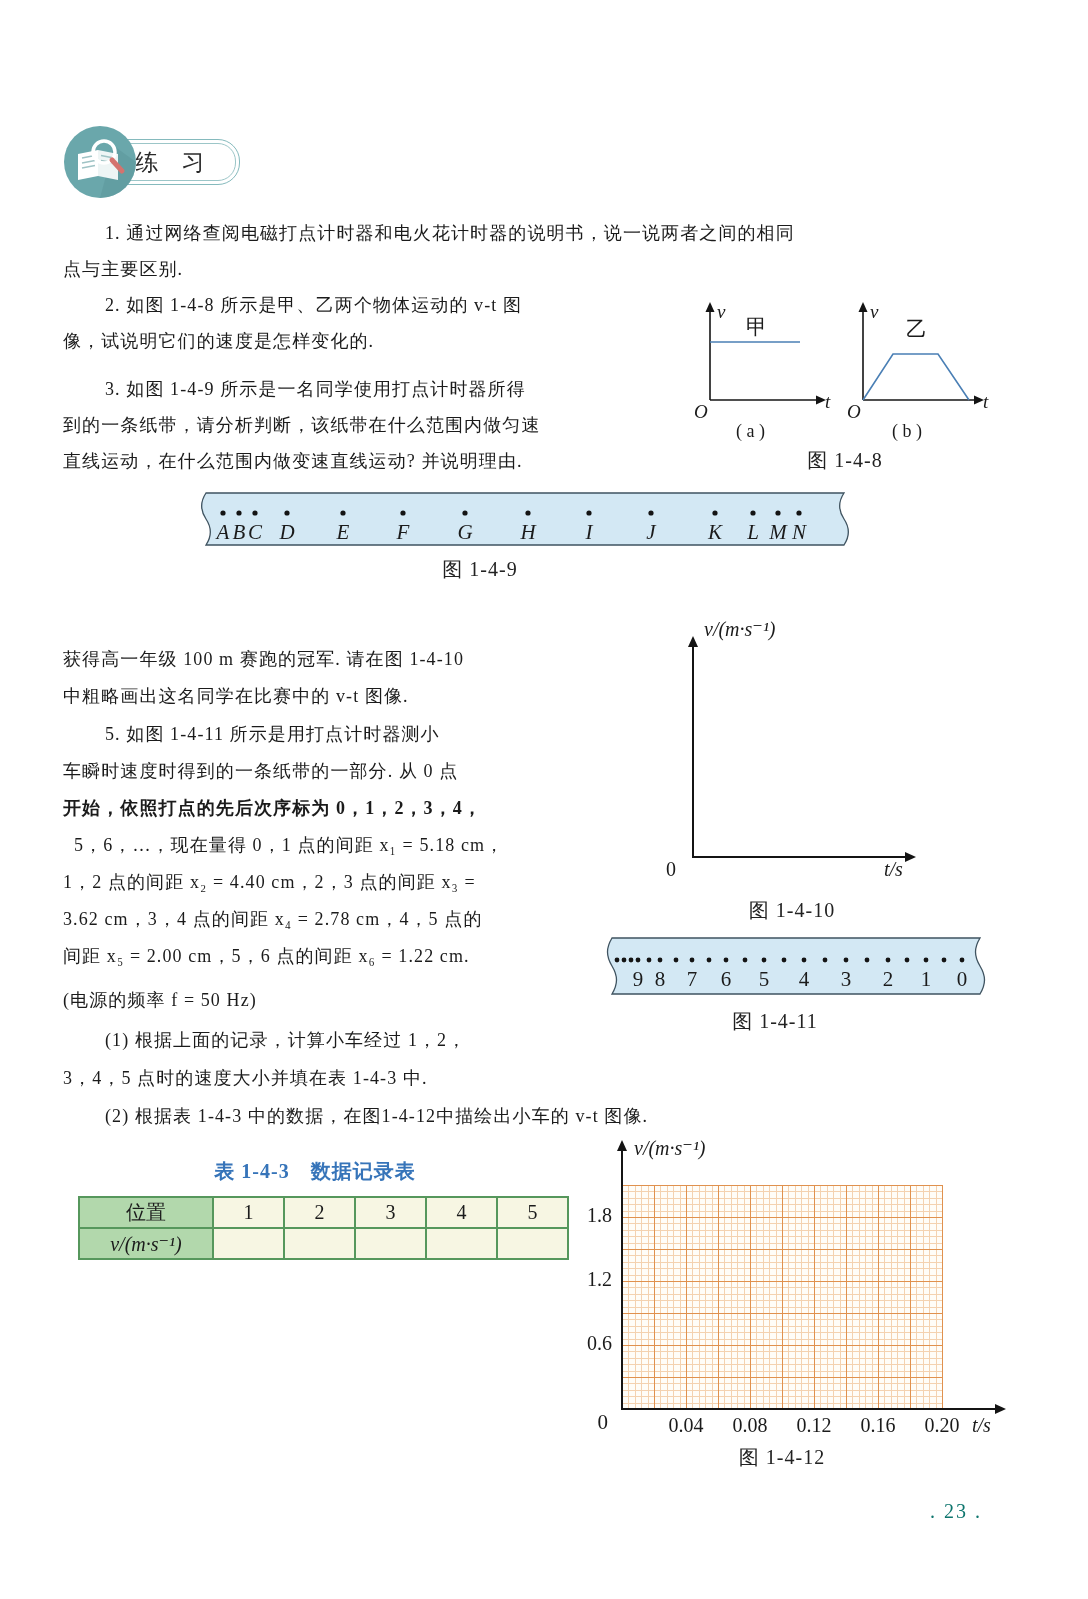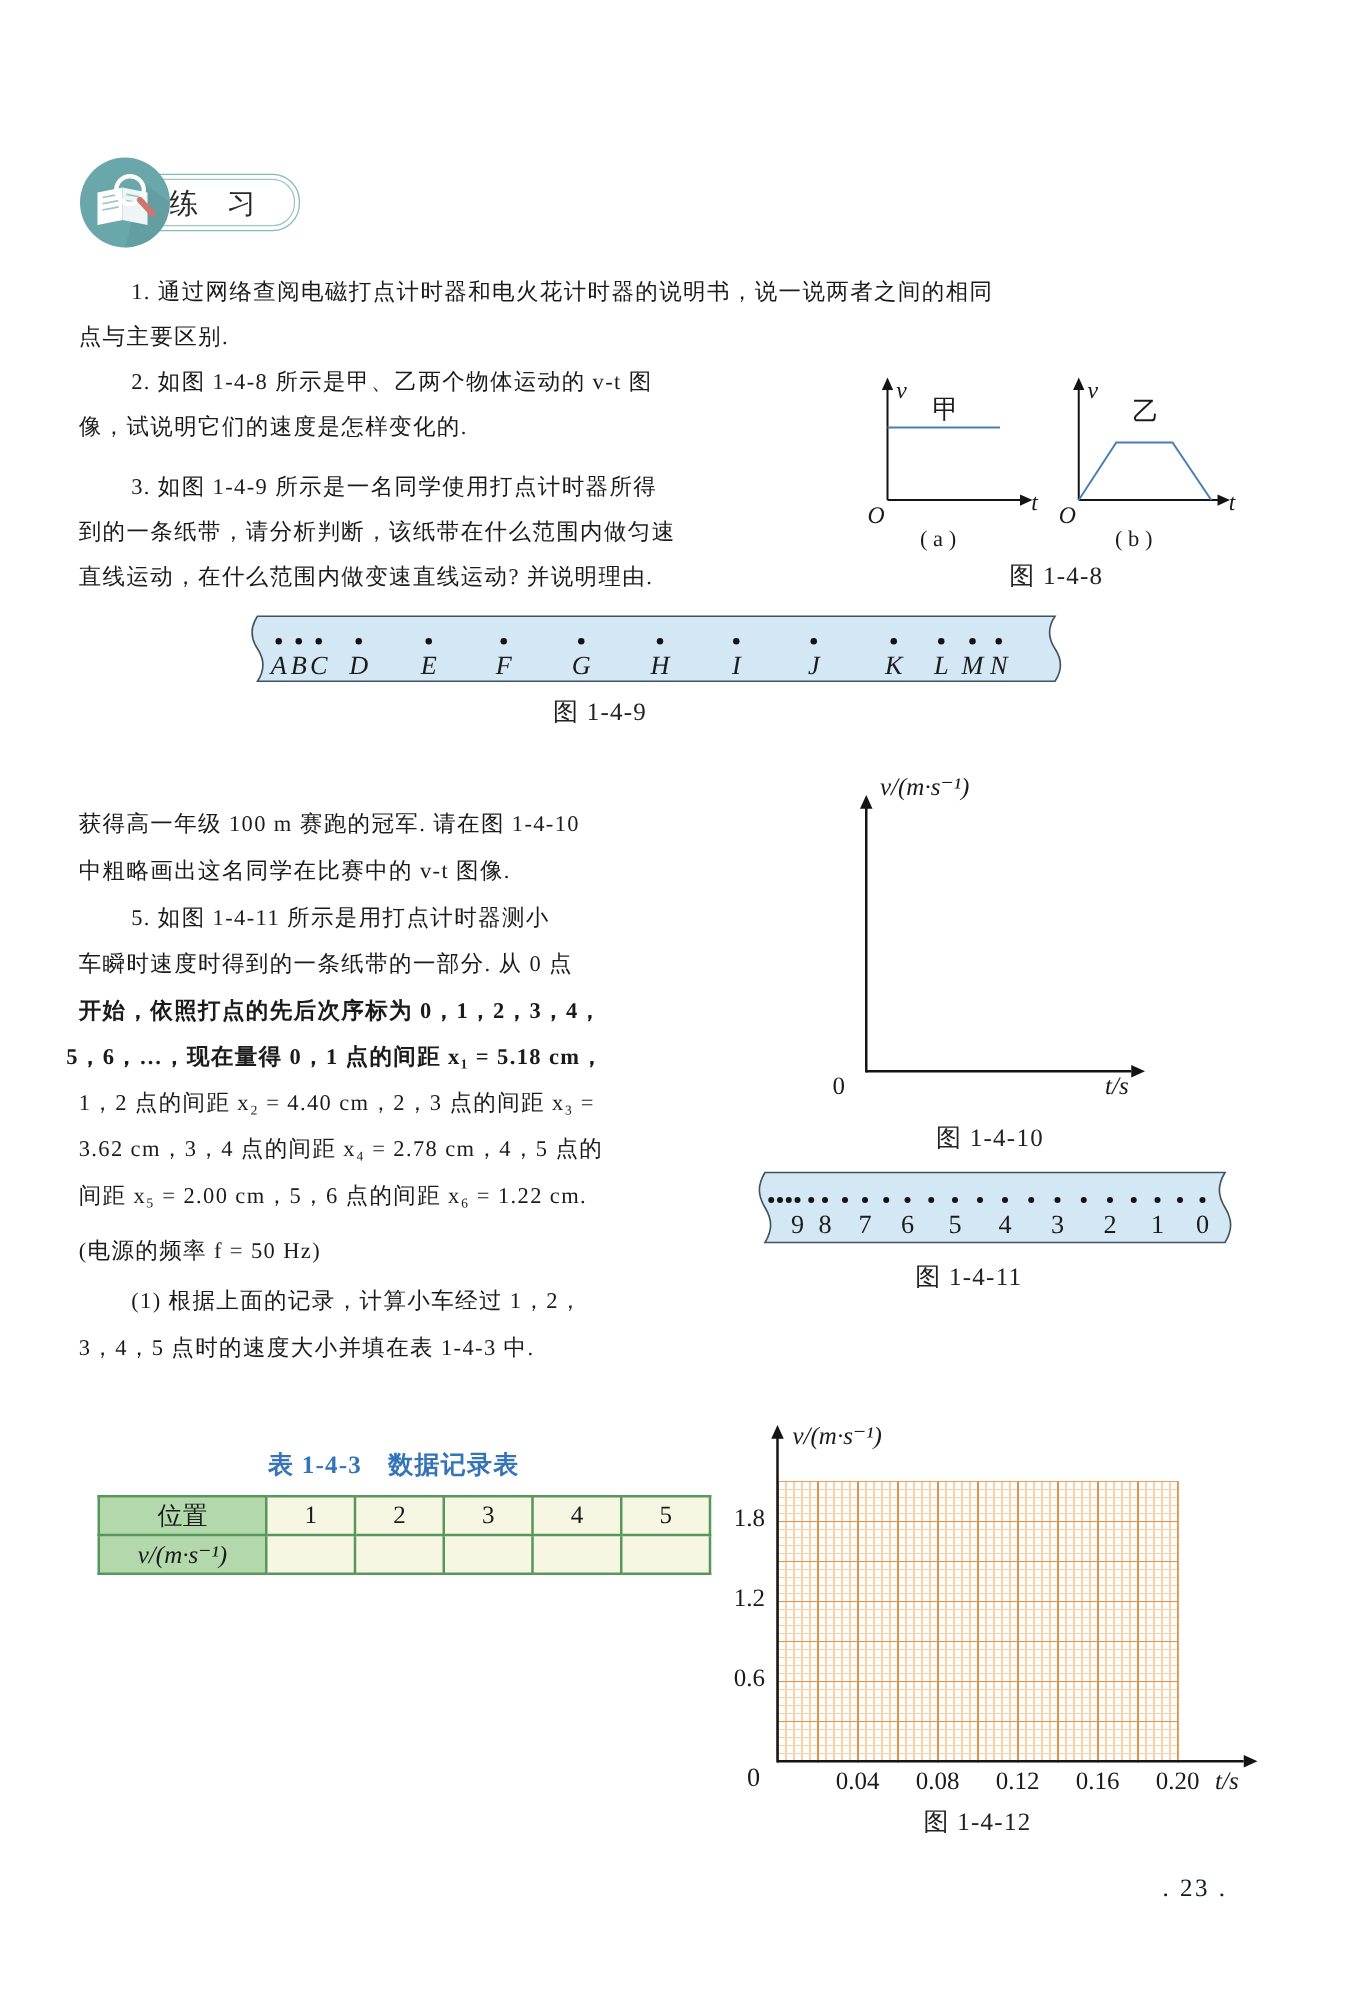--- a/index.html
+++ b/index.html
@@ -38,21 +38,21 @@
   
   .data-table { position:absolute; left:78px; top:1196px; border-collapse:collapse; }
   .data-table td { border:2px solid #56975c; text-align:center; font-size:20px; color:#1b1b1b; }
   .data-table td.hd { background:#b2d8ac; width:130px; }
   .data-table td.cell { background:#f7f6e3; width:67px; }
   .data-table tr { height:31px; }
   .vlabel { font-style:italic; font-size:19px; }
 
   svg text { font-family:"Liberation Serif","DejaVu Serif",serif; fill:#1b1b1b; }
   .svg-italic { font-style:italic; }
-  .pgnum { position:absolute; left:930px; top:1500px; font-size:20px; color:#0f172a; letter-spacing:2px; }
+  .pgnum { position:absolute; left:930px; top:1500px; font-size:20px; color:#0f766e; letter-spacing:2px; }
 </style>
 </head>
 <body>
 
 <div id="page">
 
   <div class="hdr-pill">
     <div class="hdr-pill-inner">练　习</div>
   </div>
   <div class="hdr-icon">
@@ -149,27 +149,28 @@
     </svg>
   </div>
   <div class="caption" style="left:400px; top:556px;">图 1-4-9</div>
 
   <div class="bodyline" style="left:63px;  top:647px;">获得高一年级 100 m 赛跑的冠军. 请在图 1-4-10</div>
   <div class="bodyline" style="left:63px;  top:684px;">中粗略画出这名同学在比赛中的 v-t 图像.</div>
 
   <div class="bodyline" style="left:105px; top:722px;">5. 如图 1-4-11 所示是用打点计时器测小</div>
   <div class="bodyline" style="left:63px;  top:759px;">车瞬时速度时得到的一条纸带的一部分. 从 0 点</div>
   <div class="bodyline" style="left:63px;  top:796px;font-weight:bold;">开始，依照打点的先后次序标为 0，1，2，3，4，</div>
-  <div class="bodyline" style="left:53px;  top:833px;font-weight:bold;">5，6，…，现在量得 0，1 点的间距 x₁ = 5.18 cm，</div>
+  <div class="bodyline" style="left:74px;  top:833px;">5，6，…，现在量得 0，1 点的间距 x₁ = 5.18 cm，</div>
   <div class="bodyline" style="left:63px;  top:870px;">1，2 点的间距 x₂ = 4.40 cm，2，3 点的间距 x₃ =</div>
   <div class="bodyline" style="left:63px;  top:907px;">3.62 cm，3，4 点的间距 x₄ = 2.78 cm，4，5 点的</div>
   <div class="bodyline" style="left:63px;  top:944px;">间距 x₅ = 2.00 cm，5，6 点的间距 x₆ = 1.22 cm.</div>
   <div class="bodyline" style="left:63px;  top:988px;">(电源的频率 f = 50 Hz)</div>
   <div class="bodyline" style="left:105px; top:1028px;">(1) 根据上面的记录，计算小车经过 1，2，</div>
   <div class="bodyline" style="left:63px;  top:1066px;">3，4，5 点时的速度大小并填在表 1-4-3 中.</div>
+  <div class="bodyline" style="left:105px; top:1104px;">(2) 根据表 1-4-3 中的数据，在图1-4-12中描绘出小车的 v-t 图像.</div>
 
   <div class="axis-v" style="left:692px; top:646px; height:212px;"></div>
   <div class="arrow-up" style="left:688px; top:636px;"></div>
   <div class="axis-h" style="left:693px; top:856px; width:212px;"></div>
   <div class="arrow-right" style="left:905px; top:852px;"></div>
   <div class="axis-label" style="left:704px; top:617px;">v/(m·s⁻¹)</div>
   <div class="tick" style="left:666px; top:858px;">0</div>
   <div class="axis-label" style="left:884px; top:858px;">t/s</div>
   <div class="caption" style="left:712px; top:897px;">图 1-4-10</div>
 

